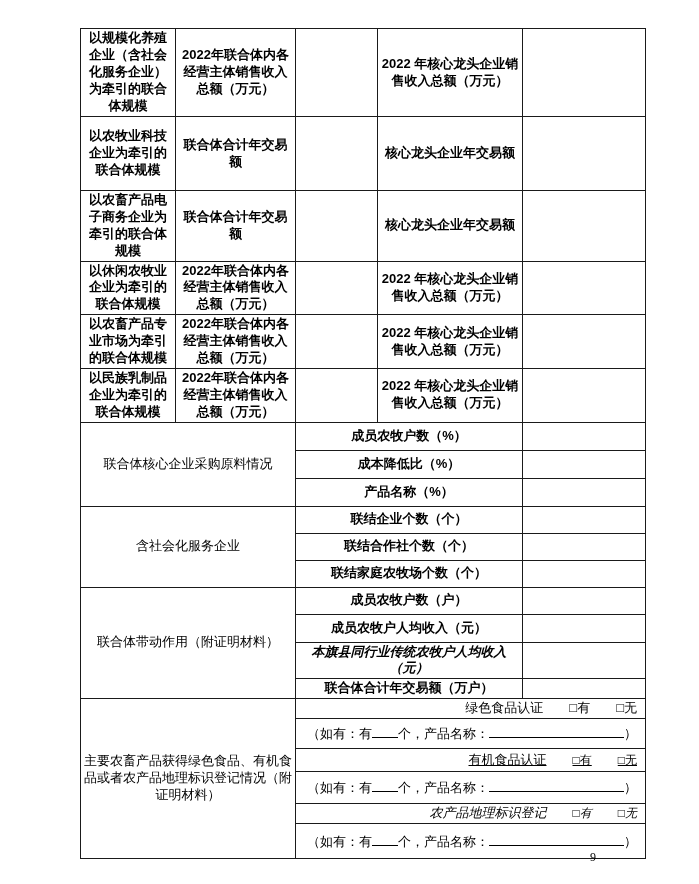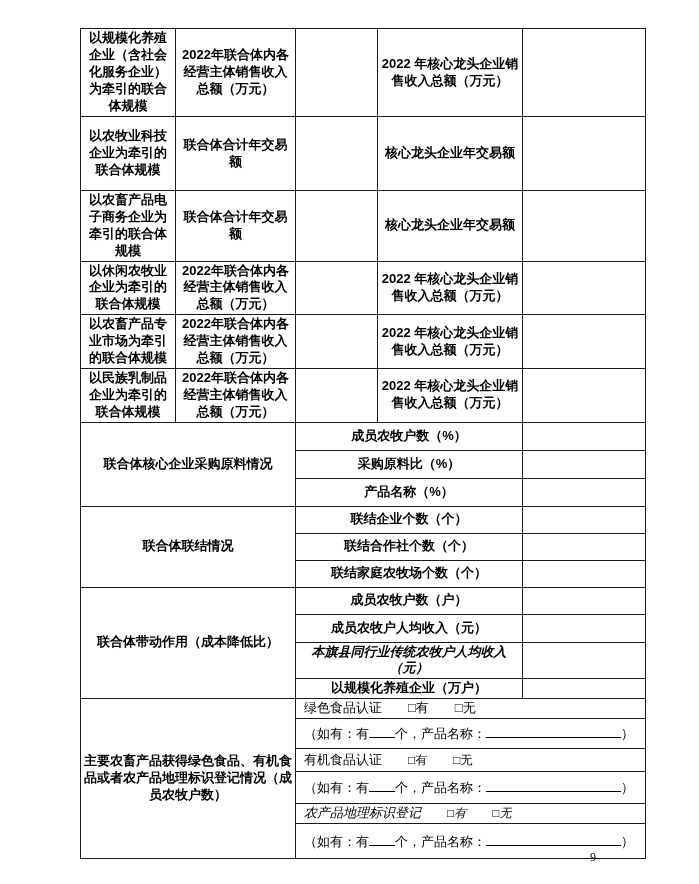--- a/index.html
+++ b/index.html
@@ -18,30 +18,30 @@
     padding:1px 3px;
     text-align:center;vertical-align:middle;
     font-size:13px;font-weight:bold;line-height:1.3;
     overflow:hidden;
   }
   
   tr.h-r1{height:88px;} tr.h-r2{height:74px;} tr.h-r3{height:70px;}
   tr.h-r4{height:50px;} tr.h-r5{height:52px;} tr.h-r6{height:51px;}
   tr.h-s28{height:28px;} tr.h-s27{height:27px;}
   tr.h-c1{height:27px;} tr.h-c2{height:28px;} tr.h-c3{height:35px;font-style:italic;} tr.h-c4{height:19px;}
-  tr.h-t1{height:20px;} tr.h-t2{height:30px;} tr.h-t3{height:23px;}
+  tr.h-t1{height:20px;} tr.h-t2{height:30px;} tr.h-t3{height:23px;text-decoration:underline;}
   tr.h-t4{height:32px;} tr.h-t5{height:20px;font-style:italic;} tr.h-t6{height:35px;}
 
   td.cat{padding:1px 4px;}
   td.val{background:#fff;}
-  td.sec-label{font-weight:bold;}
+  td.sec-label{font-weight:normal;}
   td.sub{padding:1px 6px;}
 
   td.cert-row,td.cert-detail{
-    text-align:left;font-weight:normal;
+    text-align:right;font-weight:normal;
     font-family:"Liberation Serif",serif;
     padding:1px 8px;font-size:13px;
   }
   .opt{margin-left:26px;}
   .opt.small{font-size:12px;}
   .blank{
     display:inline-block;border-bottom:1px solid #000;
     height:13px;vertical-align:baseline;
   }
   .blank.b1{width:26px;}
@@ -106,62 +106,62 @@
     <td class="metric">2022 年核心龙头企业销售收入总额（万元）</td>
     <td class="val"></td>
   </tr>
 
   <tr class="h-s28">
     <td class="sec-label" rowspan="3" colspan="2">联合体核心企业采购原料情况</td>
     <td class="sub" colspan="2">成员农牧户数（%）</td>
     <td class="val"></td>
   </tr>
   <tr class="h-s28">
-    <td class="sub" colspan="2">采购原料比（%）</td>
+    <td class="sub" colspan="2">成本降低比（%）</td>
     <td class="val"></td>
   </tr>
   <tr class="h-s28">
     <td class="sub" colspan="2">产品名称（%）</td>
     <td class="val"></td>
   </tr>
 
   <tr class="h-s27">
-    <td class="sec-label" rowspan="3" colspan="2">联合体联结情况</td>
+    <td class="sec-label" rowspan="3" colspan="2">含社会化服务企业</td>
     <td class="sub" colspan="2">联结企业个数（个）</td>
     <td class="val"></td>
   </tr>
   <tr class="h-s27">
     <td class="sub" colspan="2">联结合作社个数（个）</td>
     <td class="val"></td>
   </tr>
   <tr class="h-s27">
     <td class="sub" colspan="2">联结家庭农牧场个数（个）</td>
     <td class="val"></td>
   </tr>
 
   <tr class="h-c1">
-    <td class="sec-label" rowspan="4" colspan="2">联合体带动作用（成本降低比）</td>
+    <td class="sec-label" rowspan="4" colspan="2">联合体带动作用（附证明材料）</td>
     <td class="sub" colspan="2">成员农牧户数（户）</td>
     <td class="val"></td>
   </tr>
   <tr class="h-c2">
     <td class="sub" colspan="2">成员农牧户人均收入（元）</td>
     <td class="val"></td>
   </tr>
   <tr class="h-c3">
     <td class="sub" colspan="2">本旗县同行业传统农牧户人均收入（元）</td>
     <td class="val"></td>
   </tr>
   <tr class="h-c4">
-    <td class="sub" colspan="2">以规模化养殖企业（万户）</td>
+    <td class="sub" colspan="2">联合体合计年交易额（万户）</td>
     <td class="val"></td>
   </tr>
 
   <tr class="h-t1">
-    <td class="sec-label cert-label" rowspan="6" colspan="2">主要农畜产品获得绿色食品、有机食品或者农产品地理标识登记情况（成员农牧户数）</td>
+    <td class="sec-label cert-label" rowspan="6" colspan="2">主要农畜产品获得绿色食品、有机食品或者农产品地理标识登记情况（附证明材料）</td>
     <td class="cert-row" colspan="3">
       <span>绿色食品认证</span><span class="opt">□有</span><span class="opt">□无</span>
     </td>
   </tr>
   <tr class="h-t2">
     <td class="cert-detail" colspan="3">
       <span>（如有：有</span><span class="blank b1"></span><span>个，产品名称：</span><span class="blank b2"></span><span>）</span>
     </td>
   </tr>
   <tr class="h-t3">

